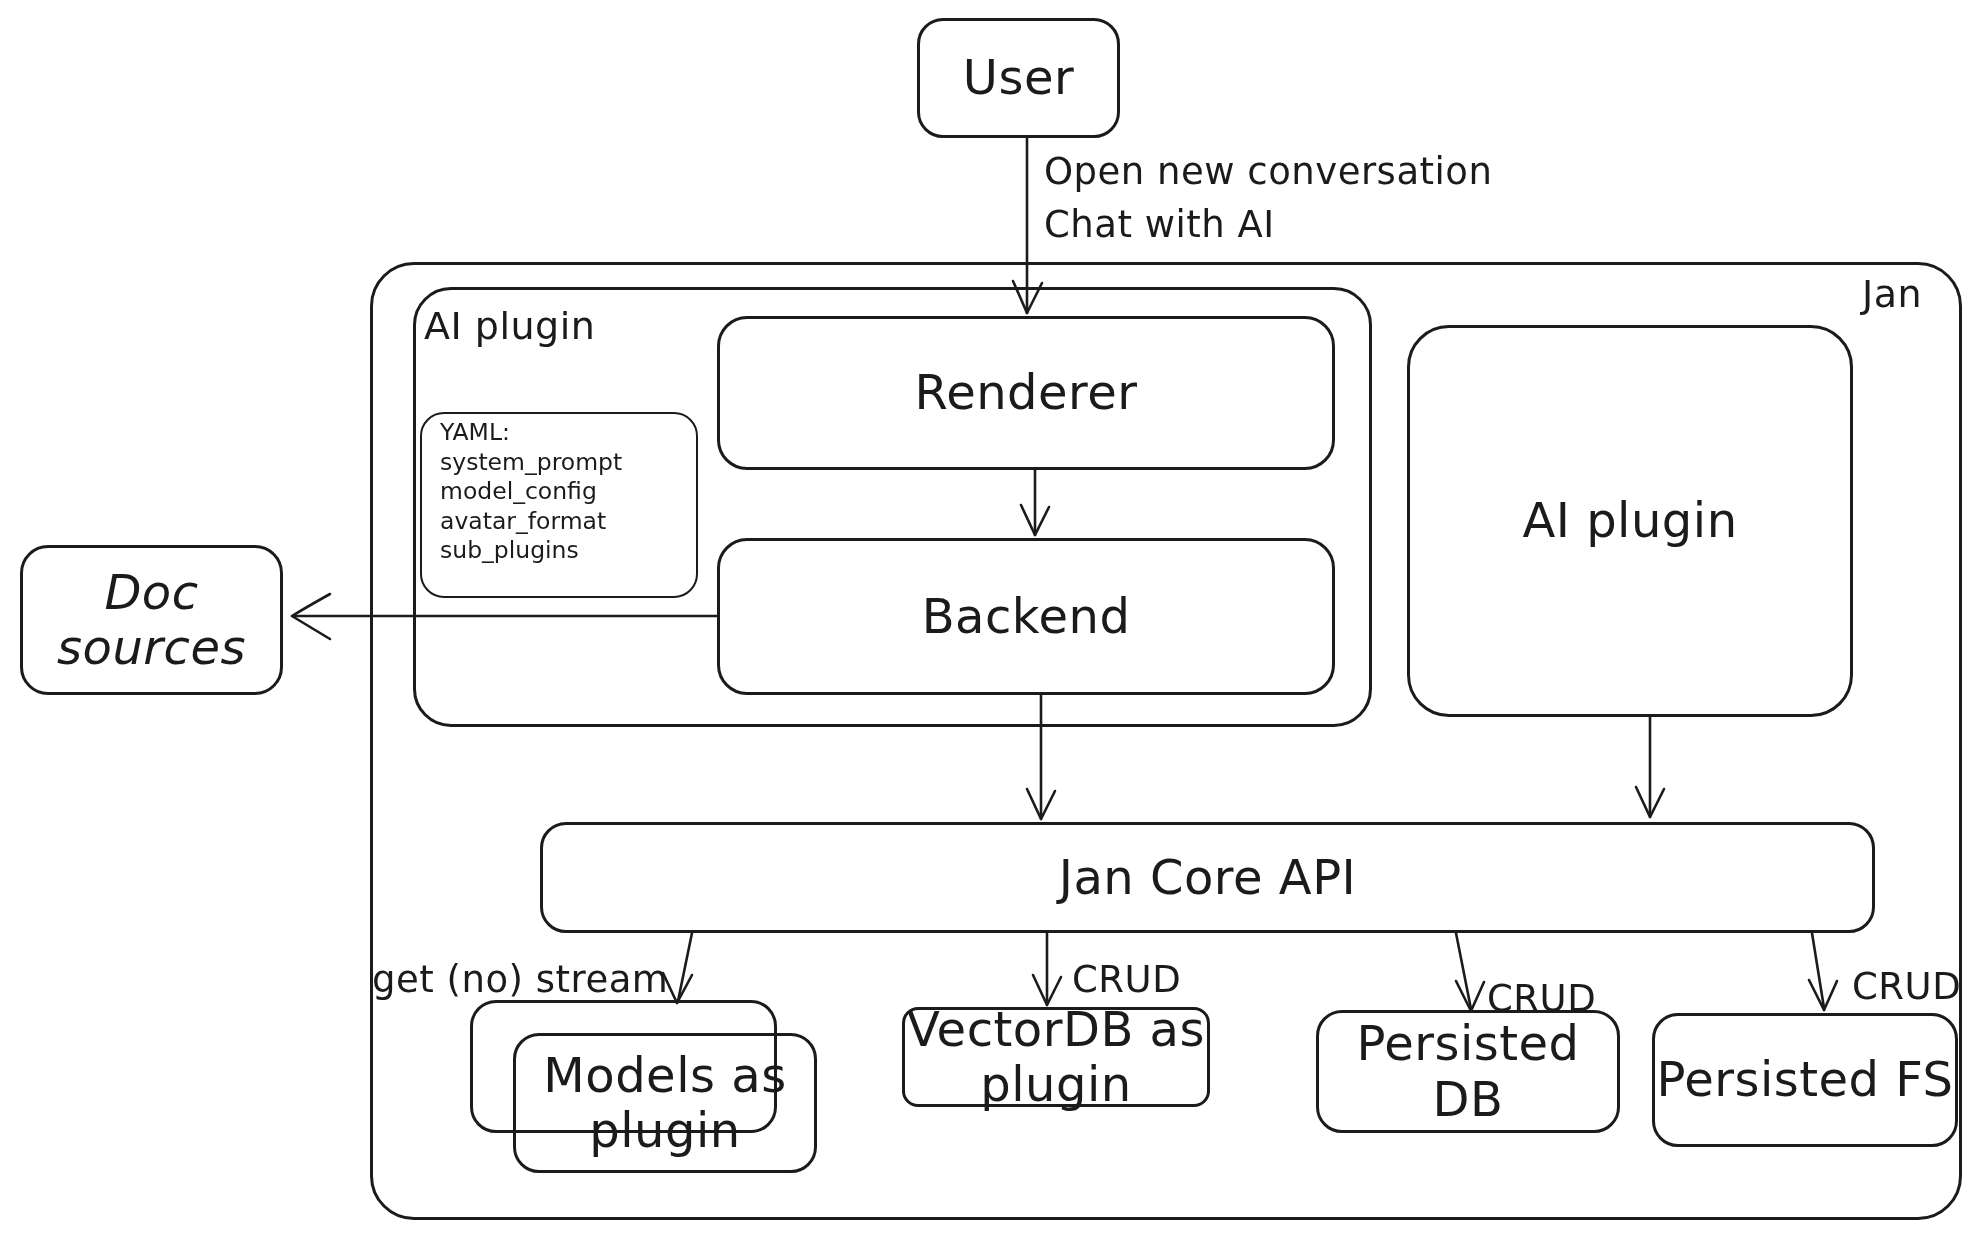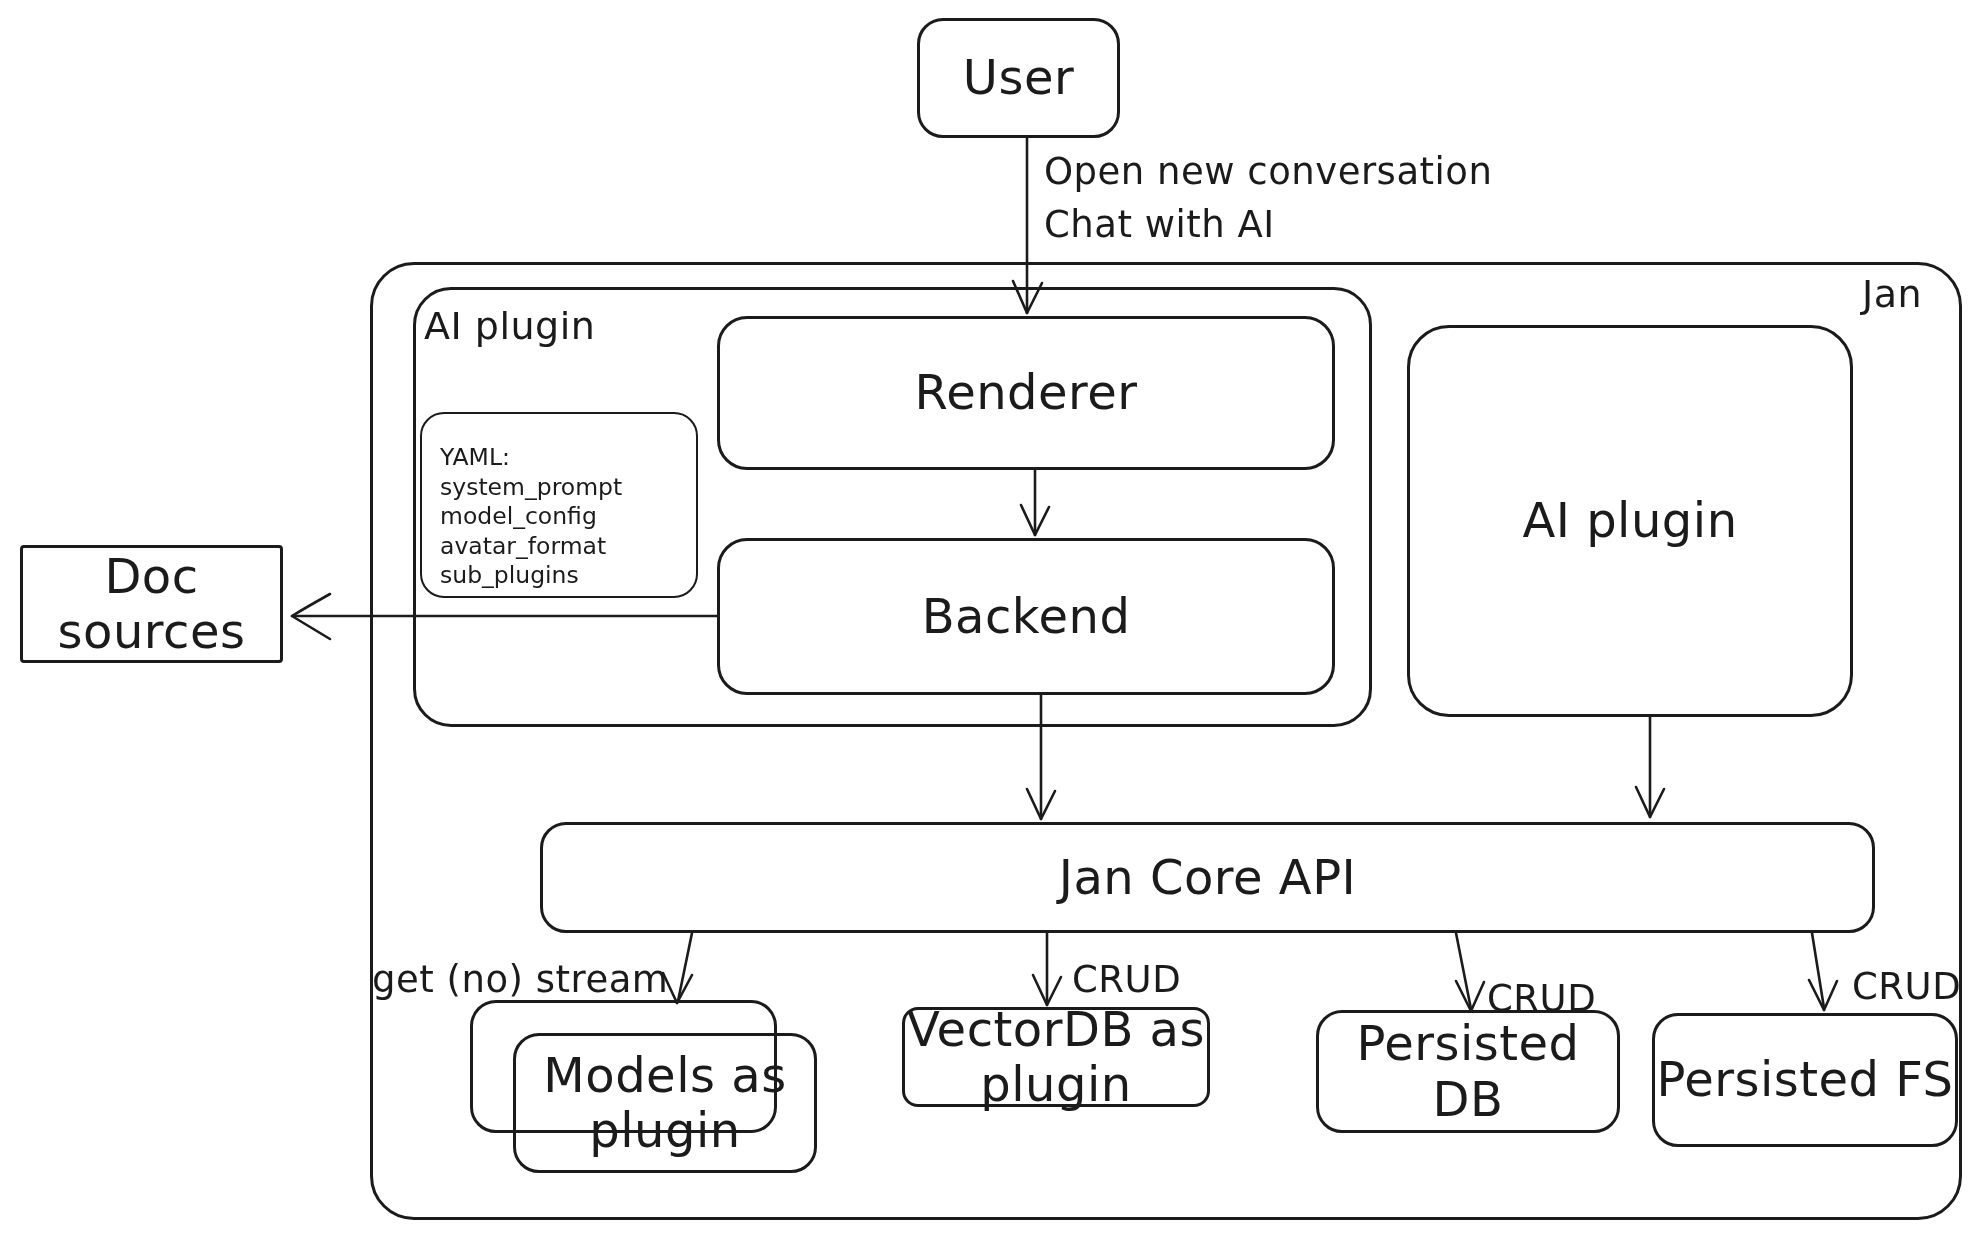--- a/index.html
+++ b/index.html
@@ -24,21 +24,21 @@
     line-height: 1.15;
   }
   .container-box { justify-content: flex-start; align-items: flex-start; }
   .label { position: absolute; white-space: nowrap; font-size: 38px; letter-spacing: 0.5px; }
   .edge-label { position: absolute; font-size: 37px; letter-spacing: 0.5px; white-space: nowrap; }
   .edge-label .line { display: block; margin-bottom: 10px; }
   .yaml-note {
     position: absolute;
     border: 2.5px solid var(--ink);
     border-radius: 24px;
-    padding: 29px 18px;
+    padding: 4px 18px;
     font-size: 23.5px; line-height: 1.26;
     text-align: left;
   }
   .yaml-note span { display: block; }
   svg.wires { position: absolute; inset: 0; pointer-events: none; }
   svg.wires path { stroke: var(--ink); stroke-width: 2.6; fill: none; stroke-linecap: round; }
 </style>
 </head>
 <body>
 
@@ -120,21 +120,21 @@
   </div>
 
   <div class="node" style="left:717px; top:538px; width:618px; height:157px; border-radius:30px;">
     <span>Backend</span>
   </div>
 
   <div class="node" style="left:1407px; top:325px; width:446px; height:392px; border-radius:42px;">
     <span>AI plugin</span>
   </div>
 
-  <div class="node" style="left:20px; top:545px; width:263px; height:118px; border-radius:4px;">
+  <div class="node" style="left:20px; top:545px; width:263px; height:150px; border-radius:28px;font-style:italic;">
     <span>Doc sources</span>
   </div>
 
   <div class="node" style="left:540px; top:822px; width:1335px; height:111px; border-radius:26px;">
     <span>Jan Core API</span>
   </div>
 
   <div class="edge-label" style="left:372px; top:942px;margin-top:16px;">get (no) stream</div>
   <div class="edge-label" style="left:1072px; top:958px;">CRUD</div>
   <div class="edge-label" style="left:1487px; top:977px;">CRUD</div>

